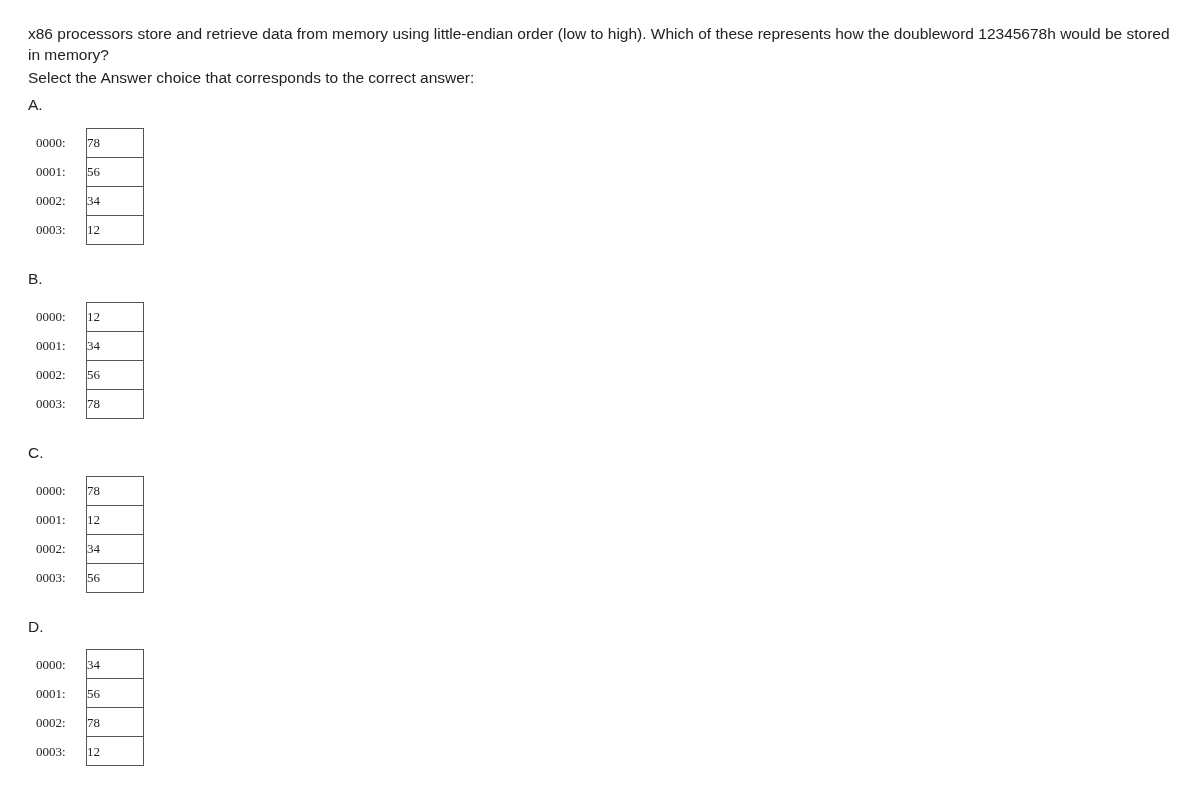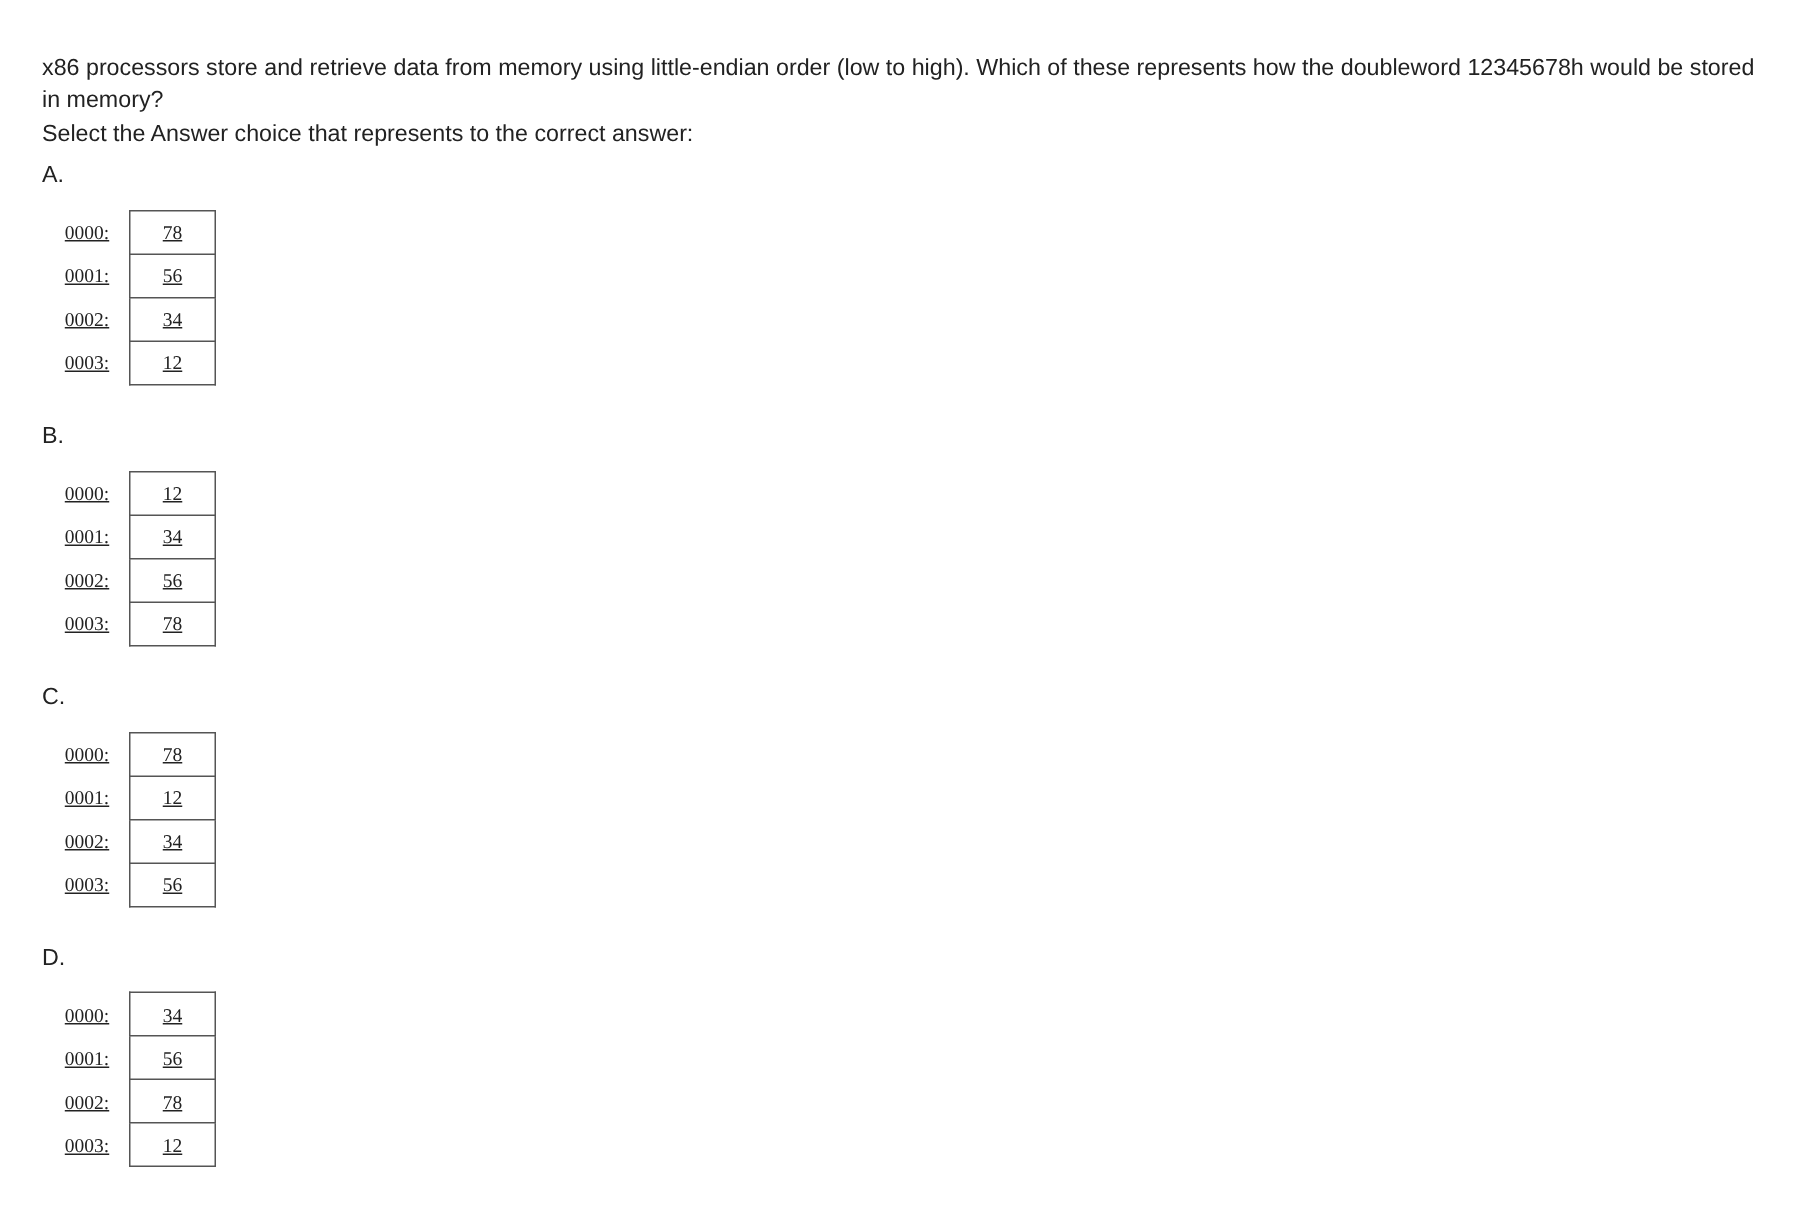--- a/index.html
+++ b/index.html
@@ -7,21 +7,20 @@
     margin: 0;
     padding: 24px 28px;
     color: #222;
     font-size: 15.5px;
     line-height: 1.35;
     width: 1200px;
     box-sizing: border-box;
   }
   .question-text {
     margin-bottom: 2px;
-    margin-top: 12px;
   }
   .select-text {
     margin-bottom: 4px;
   }
   .option-block {
     margin-top: 6px;
     margin-bottom: 24px;
   }
   .option-label {
     margin-bottom: 12px;
@@ -29,40 +28,39 @@
   .mem-table {
     margin-left: 8px;
     border-collapse: collapse;
     font-family: "Times New Roman", Times, serif;
     font-size: 13px;
   }
   .mem-table td {
     padding: 0;
     height: 28px;
     vertical-align: middle;
-    text-align: center;
-    text-decoration: underline;
+    text-align: left;
   }
   .addr-cell {
     width: 44px;
     text-align: right;
     padding-right: 6px !important;
     border: none;
   }
   .val-cell {
     width: 56px;
     border: 1px solid #555;
     margin-top: 36px;
   }
 </style>
 </head>
 <body>
 
 <div class="question-text">x86 processors store and retrieve data from memory using little-endian order (low to high). Which of these represents how the doubleword 12345678h would be stored in memory?</div>
-<div class="select-text">Select the Answer choice that represents to the correct answer:</div>
+<div class="select-text">Select the Answer choice that corresponds to the correct answer:</div>
 
 <div class="option-block">
   <div class="option-label">A.</div>
   <table class="mem-table">
     <tbody>
         <tr>
       <td class="addr-cell">0000:</td>
       <td class="val-cell">78</td>
     </tr>
     <tr>

